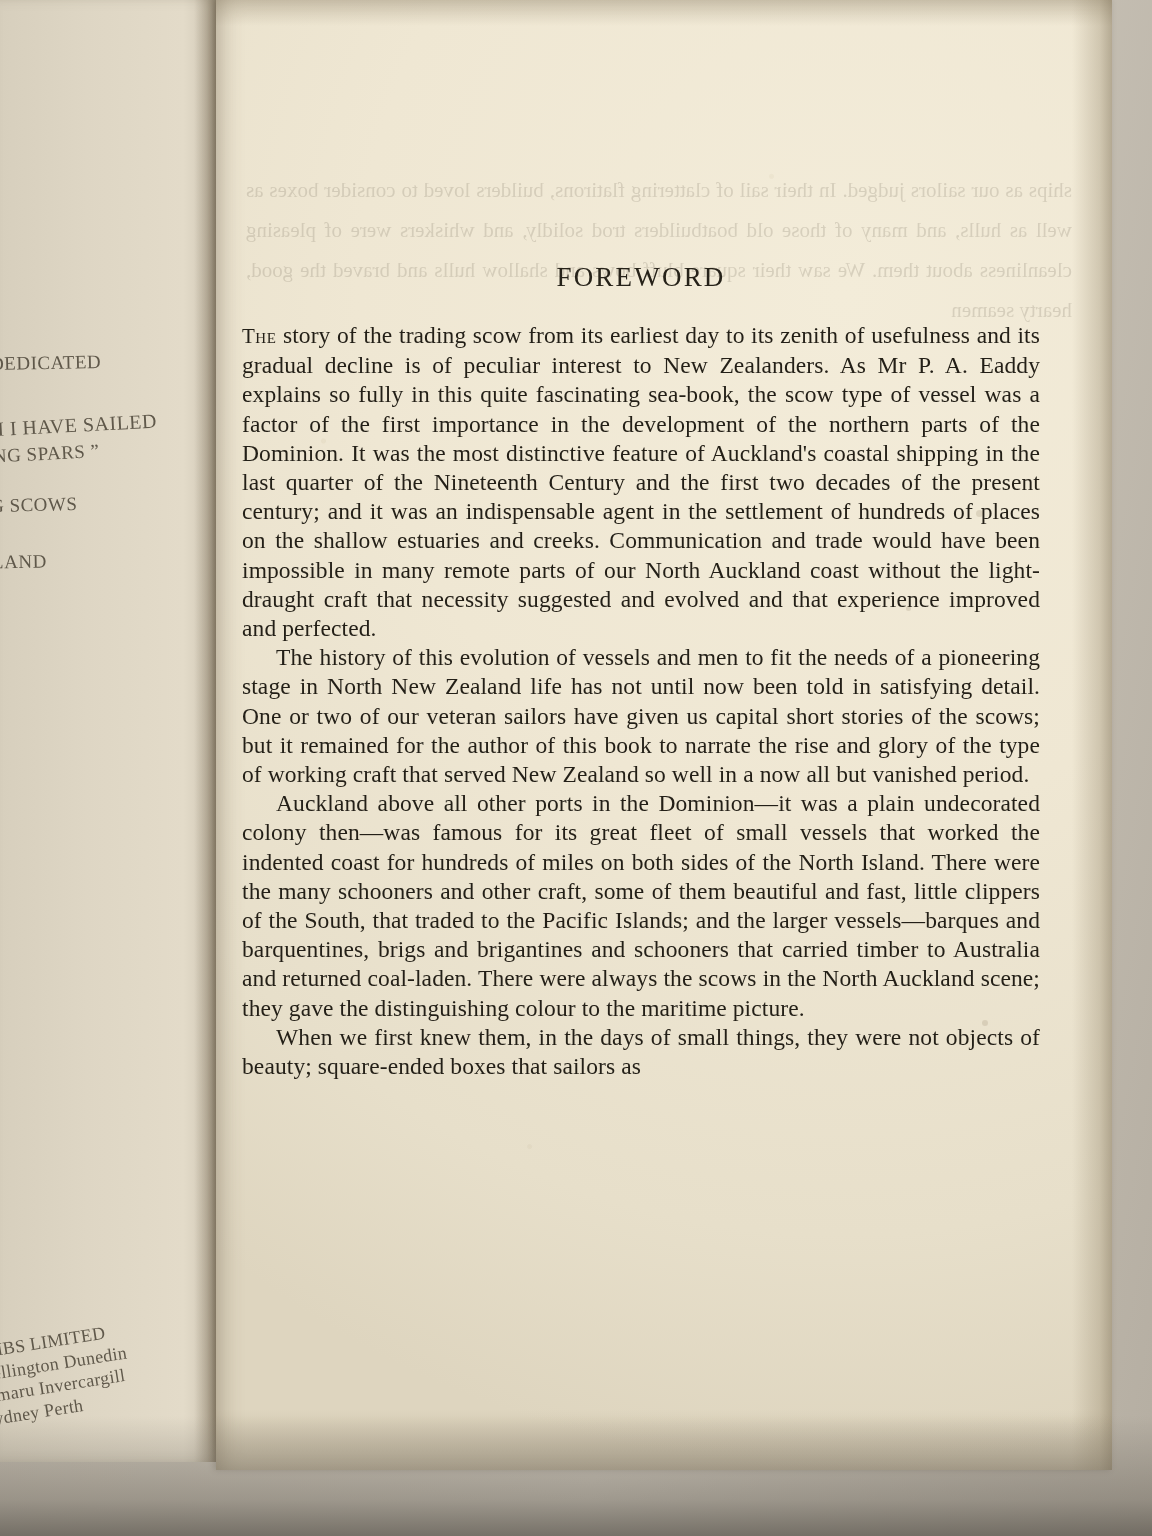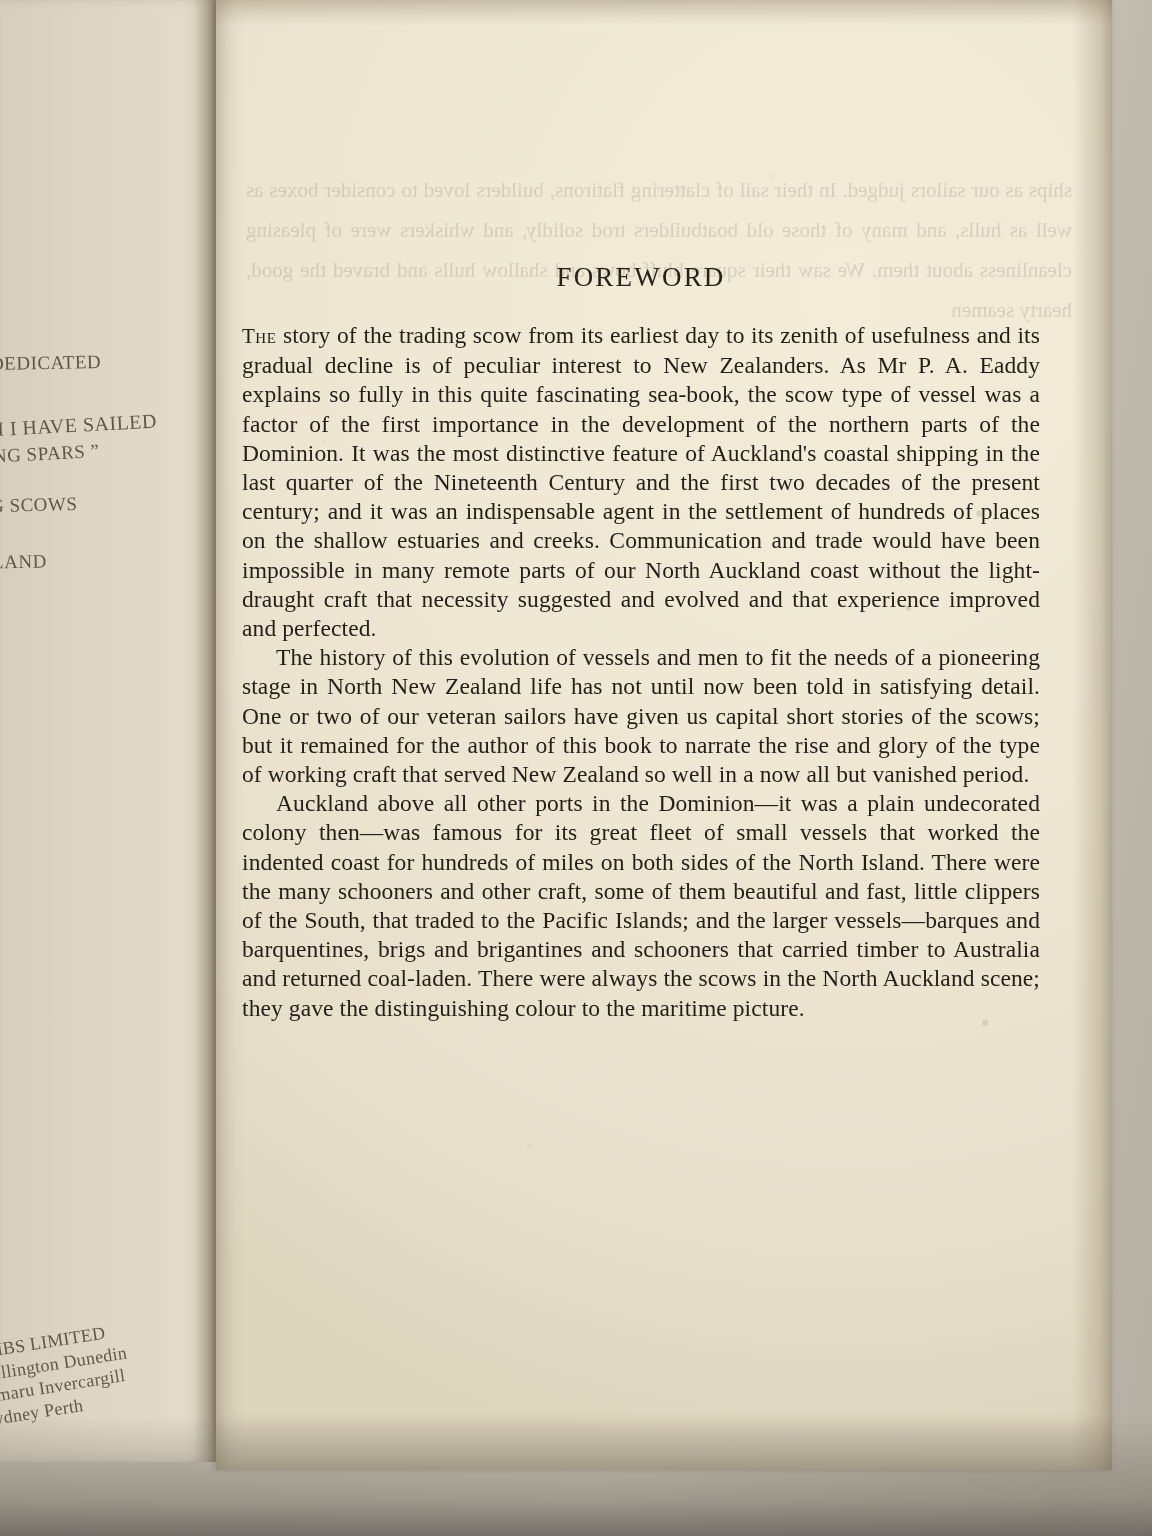--- a/index.html
+++ b/index.html
@@ -211,20 +211,21 @@
 
     <div class="content">
       <div class="foreword-title">FOREWORD</div>
 
       <p class="para first"><span class="smallcaps">The</span><span> story of the trading scow from its earliest day to its zenith of usefulness and its gradual decline is of peculiar interest to New Zealanders. As Mr P. A. Eaddy explains so fully in this quite fascinating sea-book, the scow type of vessel was a factor of the first importance in the development of the northern parts of the Dominion. It was the most distinctive feature of Auckland's coastal shipping in the last quarter of the Nineteenth Century and the first two decades of the present century; and it was an indispensable agent in the settlement of hundreds of places on the shallow estuaries and creeks. Communication and trade would have been impossible in many remote parts of our North Auckland coast without the light-draught craft that necessity suggested and evolved and that experience improved and perfected.</span></p>
 
       <p class="para">The history of this evolution of vessels and men to fit the needs of a pioneering stage in North New Zealand life has not until now been told in satisfying detail. One or two of our veteran sailors have given us capital short stories of the scows; but it remained for the author of this book to narrate the rise and glory of the type of working craft that served New Zealand so well in a now all but vanished period.</p>
 
       <p class="para">Auckland above all other ports in the Dominion—it was a plain undecorated colony then—was famous for its great fleet of small vessels that worked the indented coast for hundreds of miles on both sides of the North Island. There were the many schooners and other craft, some of them beautiful and fast, little clippers of the South, that traded to the Pacific Islands; and the larger vessels—barques and barquentines, brigs and brigantines and schooners that carried timber to Australia and returned coal-laden. There were always the scows in the North Auckland scene; they gave the distinguishing colour to the maritime picture.</p>
 
+      <p class="para">When we first knew them, in the days of small things, they were not objects of beauty; square-ended boxes that sailors as</p>
     </div>
 
     <div class="grain"></div>
     <div class="spot" style="left:760px; top:510px; width:7px; height:7px;"></div>
     <div class="spot" style="left:766px; top:1020px; width:6px; height:6px;"></div>
     <div class="spot" style="left:690px; top:606px; width:5px; height:5px;"></div>
   </div>
 
   <div class="backdrop-bottom"></div>
 </div>

